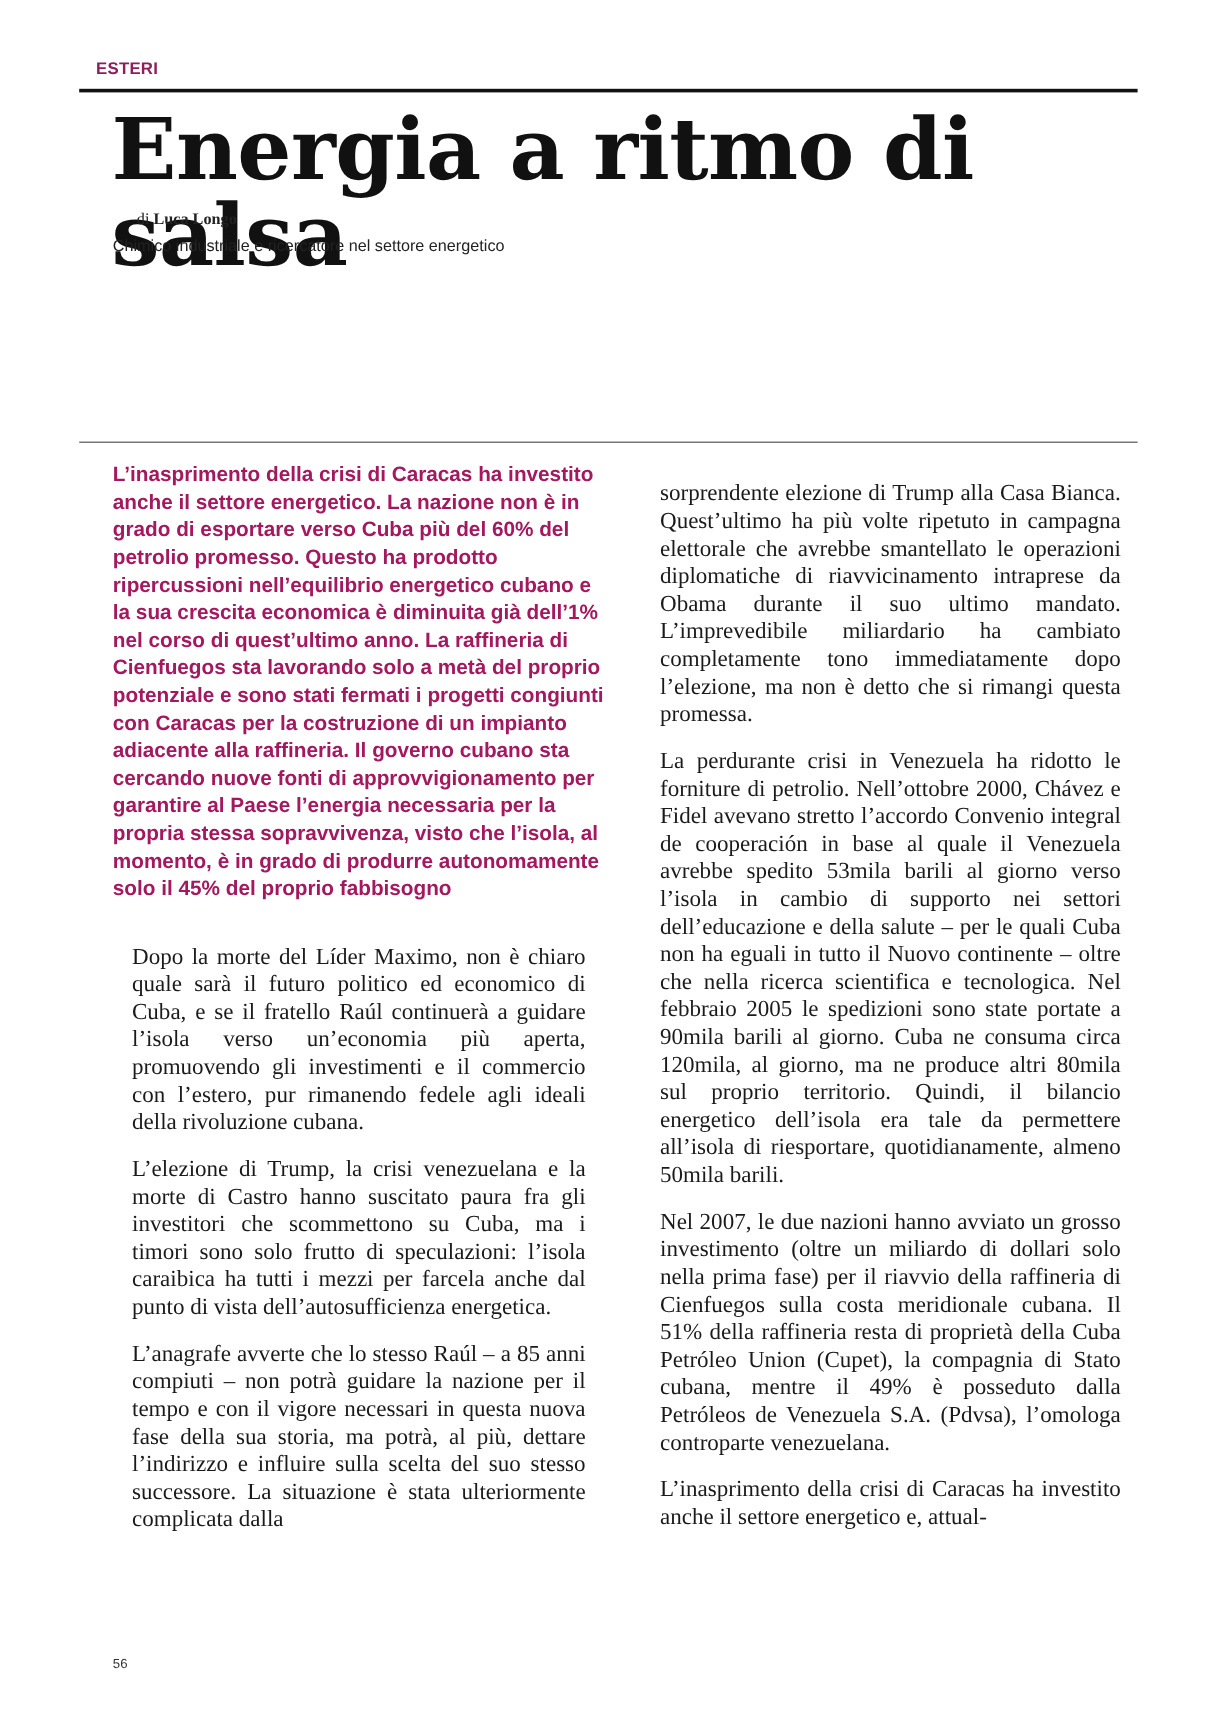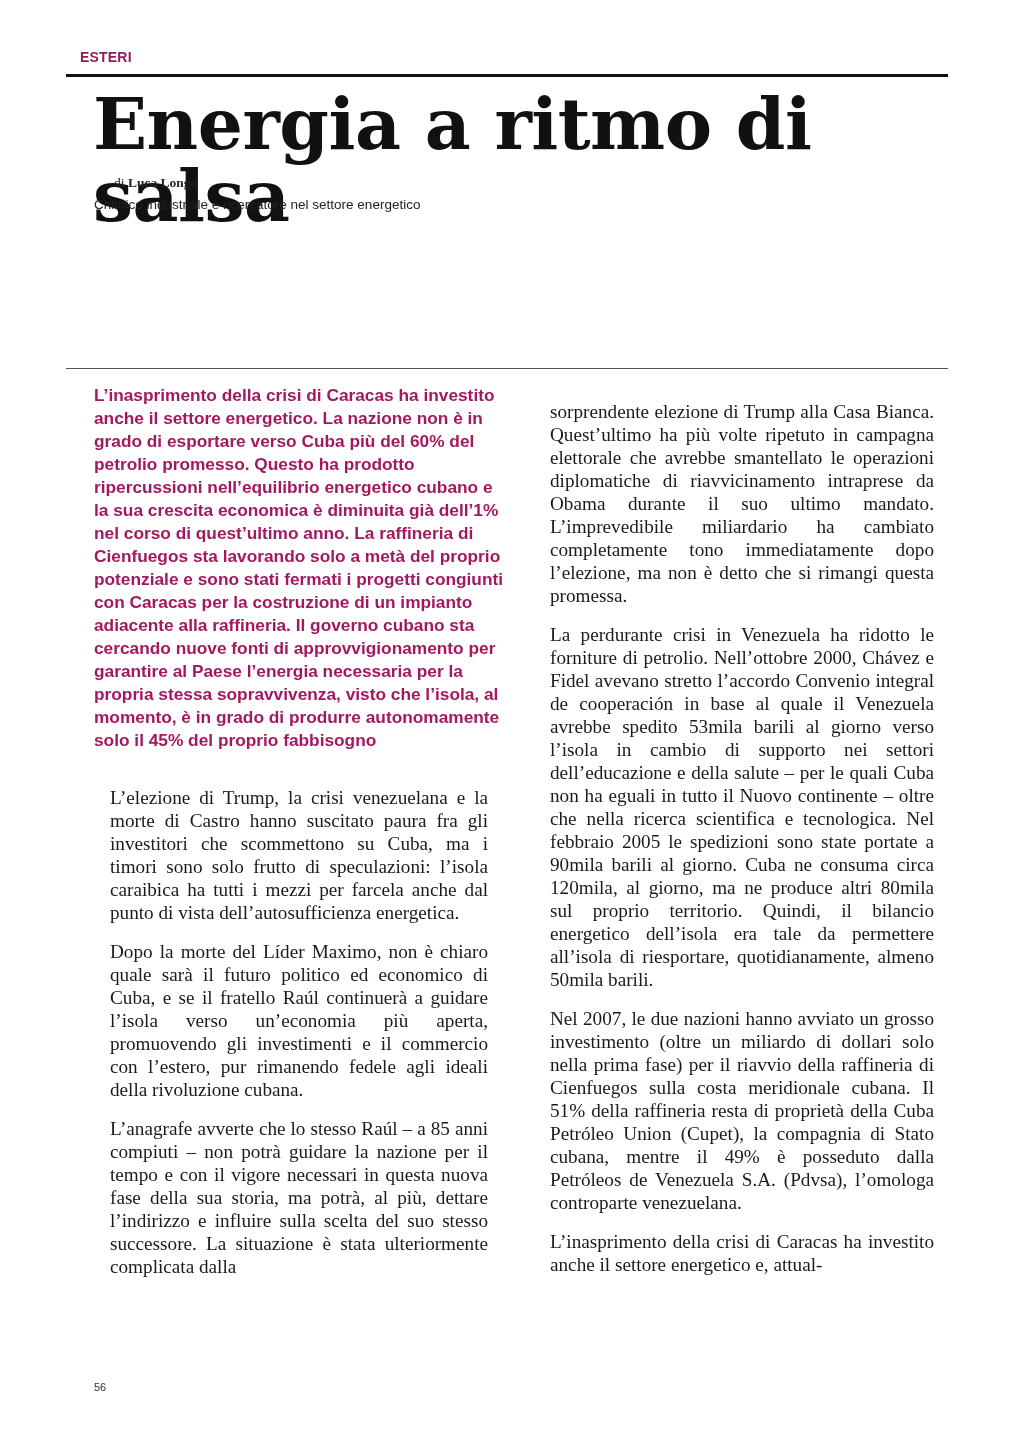--- a/index.html
+++ b/index.html
@@ -29,22 +29,22 @@
   <span>di</span>
   <span class="author">Luca Longo</span>
 </div>
 <div class="author-desc">Chimico industriale e ricercatore nel settore energetico</div>
 
 <div class="mid-rule"></div>
 
 <div class="col-left">
   <p class="lead">L’inasprimento della crisi di Caracas ha investito anche il settore energetico. La nazione non è in grado di esportare verso Cuba più del 60% del petrolio promesso. Questo ha prodotto ripercussioni nell’equilibrio energetico cubano e la sua crescita economica è diminuita già dell’1% nel corso di quest’ultimo anno. La raffineria di Cienfuegos sta lavorando solo a metà del proprio potenziale e sono stati fermati i progetti congiunti con Caracas per la costruzione di un impianto adiacente alla raffineria. Il governo cubano sta cercando nuove fonti di approvvigionamento per garantire al Paese l’energia necessaria per la propria stessa sopravvivenza, visto che l’isola, al momento, è in grado di produrre autonomamente solo il 45% del proprio fabbisogno</p>
   <div class="body-text">
+    <p>Dopo la morte del Líder Maximo, non è chiaro quale sarà il futuro politico ed economico di Cuba, e se il fratello Raúl continuerà a guidare l’isola verso un’economia più aperta, promuovendo gli investimenti e il commercio con l’estero, pur rimanendo fedele agli ideali della rivoluzione cubana.</p>
     <p>L’elezione di Trump, la crisi venezuelana e la morte di Castro hanno suscitato paura fra gli investitori che scommettono su Cuba, ma i timori sono solo frutto di speculazioni: l’isola caraibica ha tutti i mezzi per farcela anche dal punto di vista dell’autosufficienza energetica.</p>
-    <p>Dopo la morte del Líder Maximo, non è chiaro quale sarà il futuro politico ed economico di Cuba, e se il fratello Raúl continuerà a guidare l’isola verso un’economia più aperta, promuovendo gli investimenti e il commercio con l’estero, pur rimanendo fedele agli ideali della rivoluzione cubana.</p>
     <p>L’anagrafe avverte che lo stesso Raúl – a 85 anni compiuti – non potrà guidare la nazione per il tempo e con il vigore necessari in questa nuova fase della sua storia, ma potrà, al più, dettare l’indirizzo e influire sulla scelta del suo stesso successore. La situazione è stata ulteriormente complicata dalla</p>
   </div>
 </div>
 
 <div class="col-right body-text">
   <p>sorprendente elezione di Trump alla Casa Bianca. Quest’ultimo ha più volte ripetuto in campagna elettorale che avrebbe smantellato le operazioni diplomatiche di riavvicinamento intraprese da Obama durante il suo ultimo mandato. L’imprevedibile miliardario ha cambiato completamente tono immediatamente dopo l’elezione, ma non è detto che si rimangi questa promessa.</p>
   <p>La perdurante crisi in Venezuela ha ridotto le forniture di petrolio. Nell’ottobre 2000, Chávez e Fidel avevano stretto l’accordo Convenio integral de cooperación in base al quale il Venezuela avrebbe spedito 53mila barili al giorno verso l’isola in cambio di supporto nei settori dell’educazione e della salute – per le quali Cuba non ha eguali in tutto il Nuovo continente – oltre che nella ricerca scientifica e tecnologica. Nel febbraio 2005 le spedizioni sono state portate a 90mila barili al giorno. Cuba ne consuma circa 120mila, al giorno, ma ne produce altri 80mila sul proprio territorio. Quindi, il bilancio energetico dell’isola era tale da permettere all’isola di riesportare, quotidianamente, almeno 50mila barili.</p>
   <p>Nel 2007, le due nazioni hanno avviato un grosso investimento (oltre un miliardo di dollari solo nella prima fase) per il riavvio della raffineria di Cienfuegos sulla costa meridionale cubana. Il 51% della raffineria resta di proprietà della Cuba Petróleo Union (Cupet), la compagnia di Stato cubana, mentre il 49% è posseduto dalla Petróleos de Venezuela S.A. (Pdvsa), l’omologa controparte venezuelana.</p>
   <p>L’inasprimento della crisi di Caracas ha investito anche il settore energetico e, attual-</p>
 </div>

